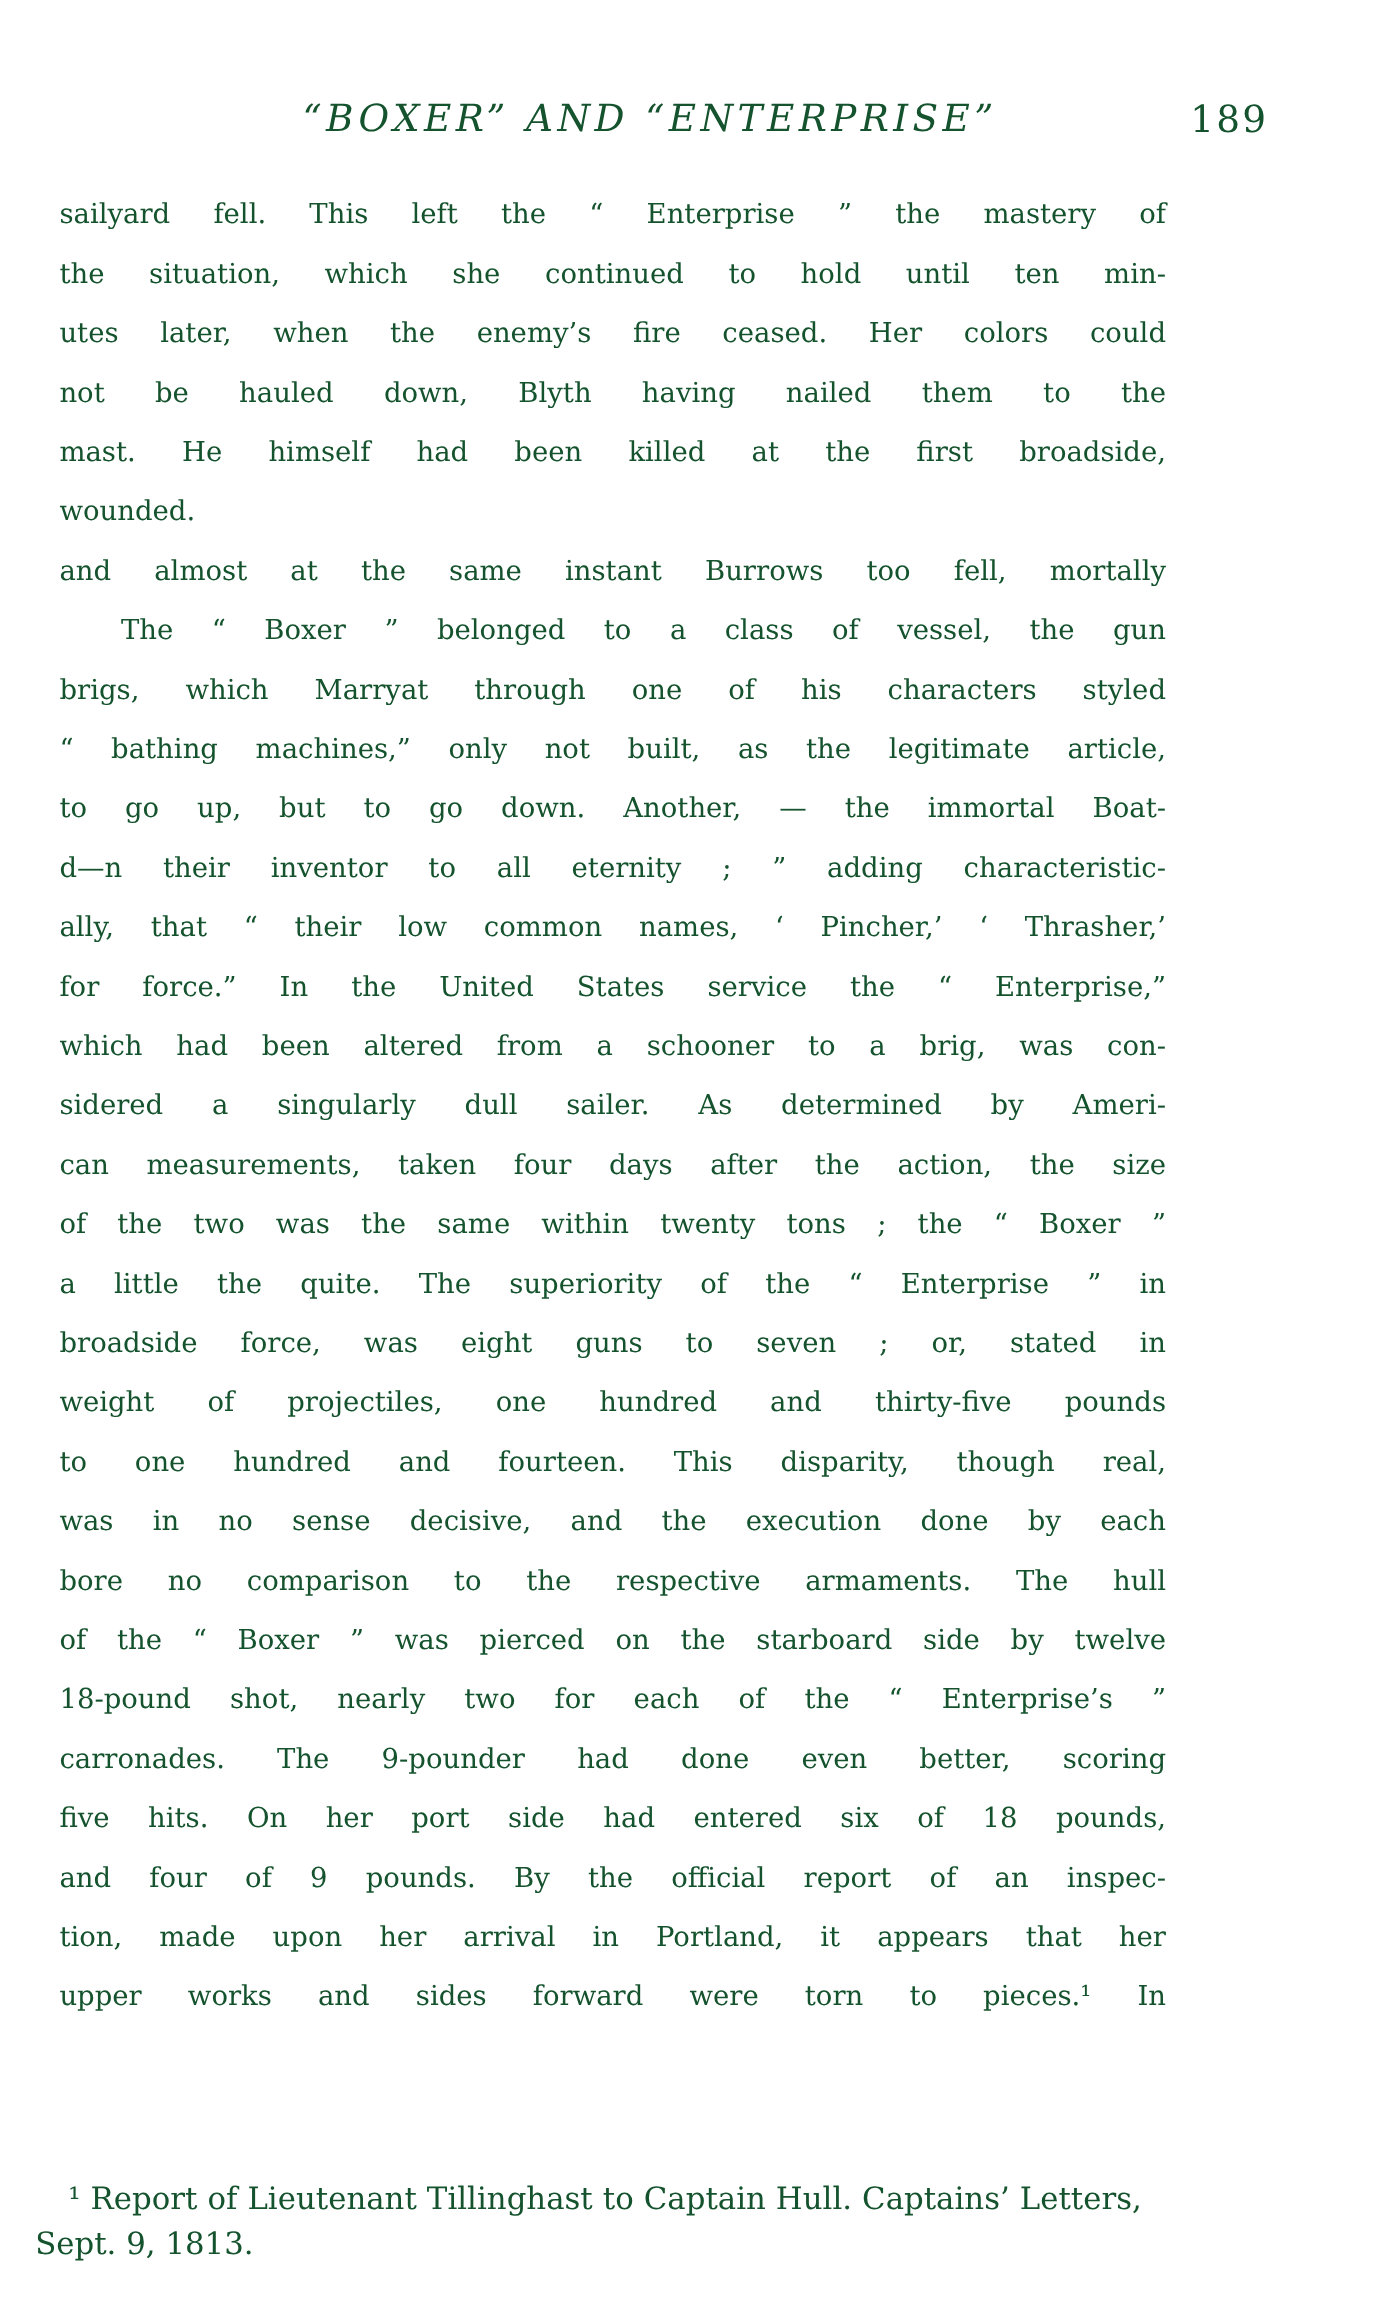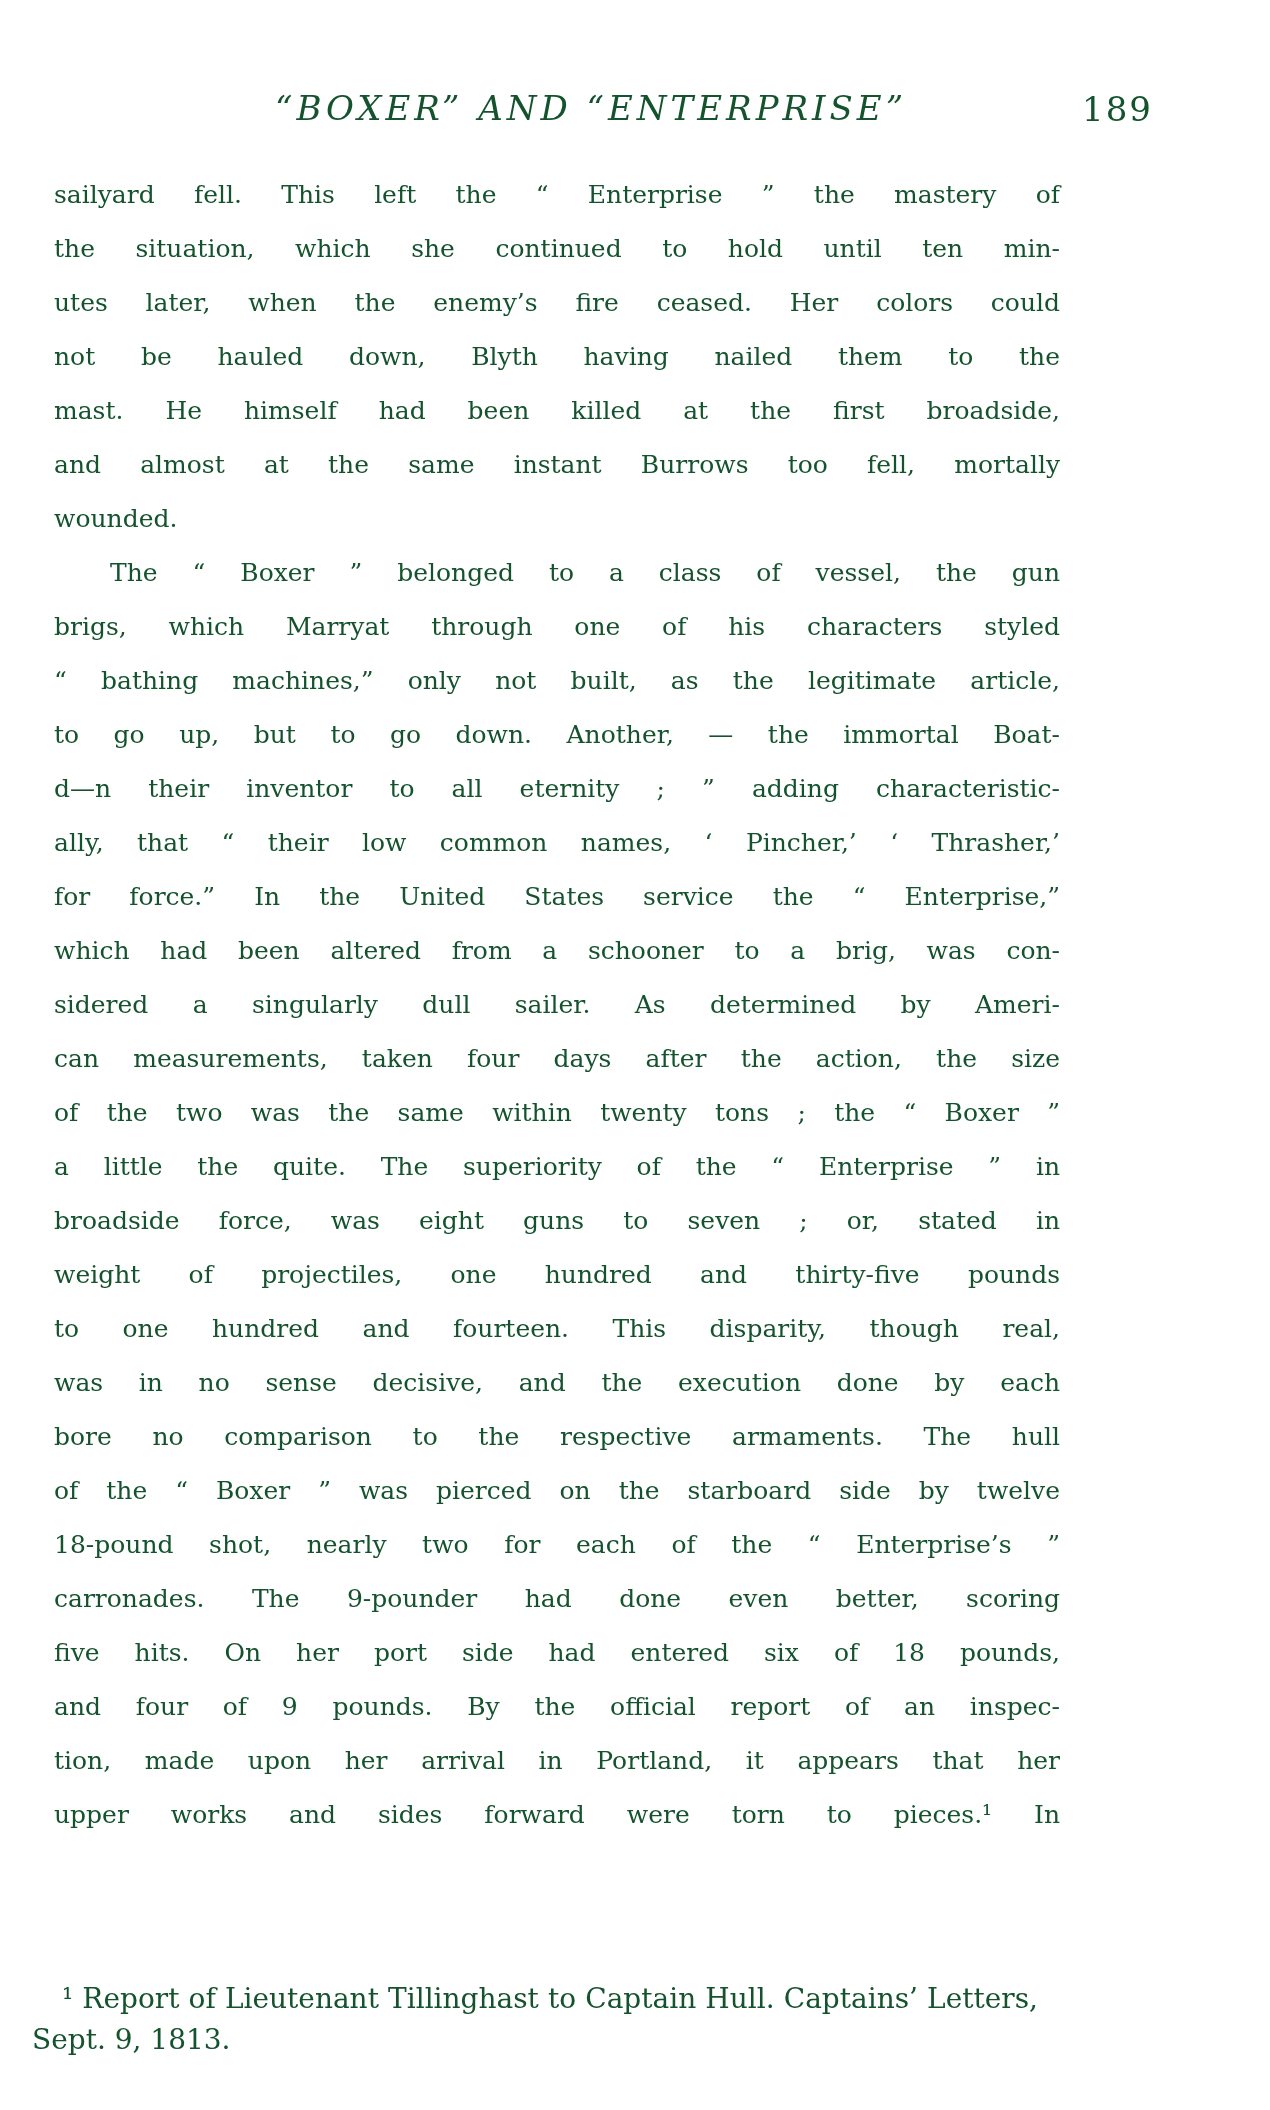--- a/index.html
+++ b/index.html
@@ -82,22 +82,22 @@
     <span class="folio">189</span>
   </div>
 
   <div class="text-block" id="text-block">
       <div class="para">
         <div class="line">sailyard fell.  This left the “ Enterprise ” the mastery of</div>
         <div class="line">the situation, which she continued to hold until ten min-</div>
         <div class="line">utes later, when the enemy’s fire ceased.  Her colors could</div>
         <div class="line">not be hauled down, Blyth having nailed them to the</div>
         <div class="line">mast.  He himself had been killed at the first broadside,</div>
+        <div class="line flush-left">wounded.</div>
         <div class="line">and almost at the same instant Burrows too fell, mortally</div>
-        <div class="line flush-left">wounded.</div>
       </div>
       <div class="para">
         <div class="line first-indent">The “ Boxer ” belonged to a class of vessel, the gun</div>
         <div class="line">brigs, which Marryat through one of his characters styled</div>
         <div class="line">“ bathing machines,” only not built, as the legitimate article,</div>
         <div class="line">to go up, but to go down.  Another, — the immortal Boat-</div>
         <div class="line">d—n their inventor to all eternity ; ” adding characteristic-</div>
         <div class="line">ally, that “ their low common names, ‘ Pincher,’ ‘ Thrasher,’</div>
         <div class="line">for force.”  In the United States service the “ Enterprise,”</div>
         <div class="line">which had been altered from a schooner to a brig, was con-</div>

